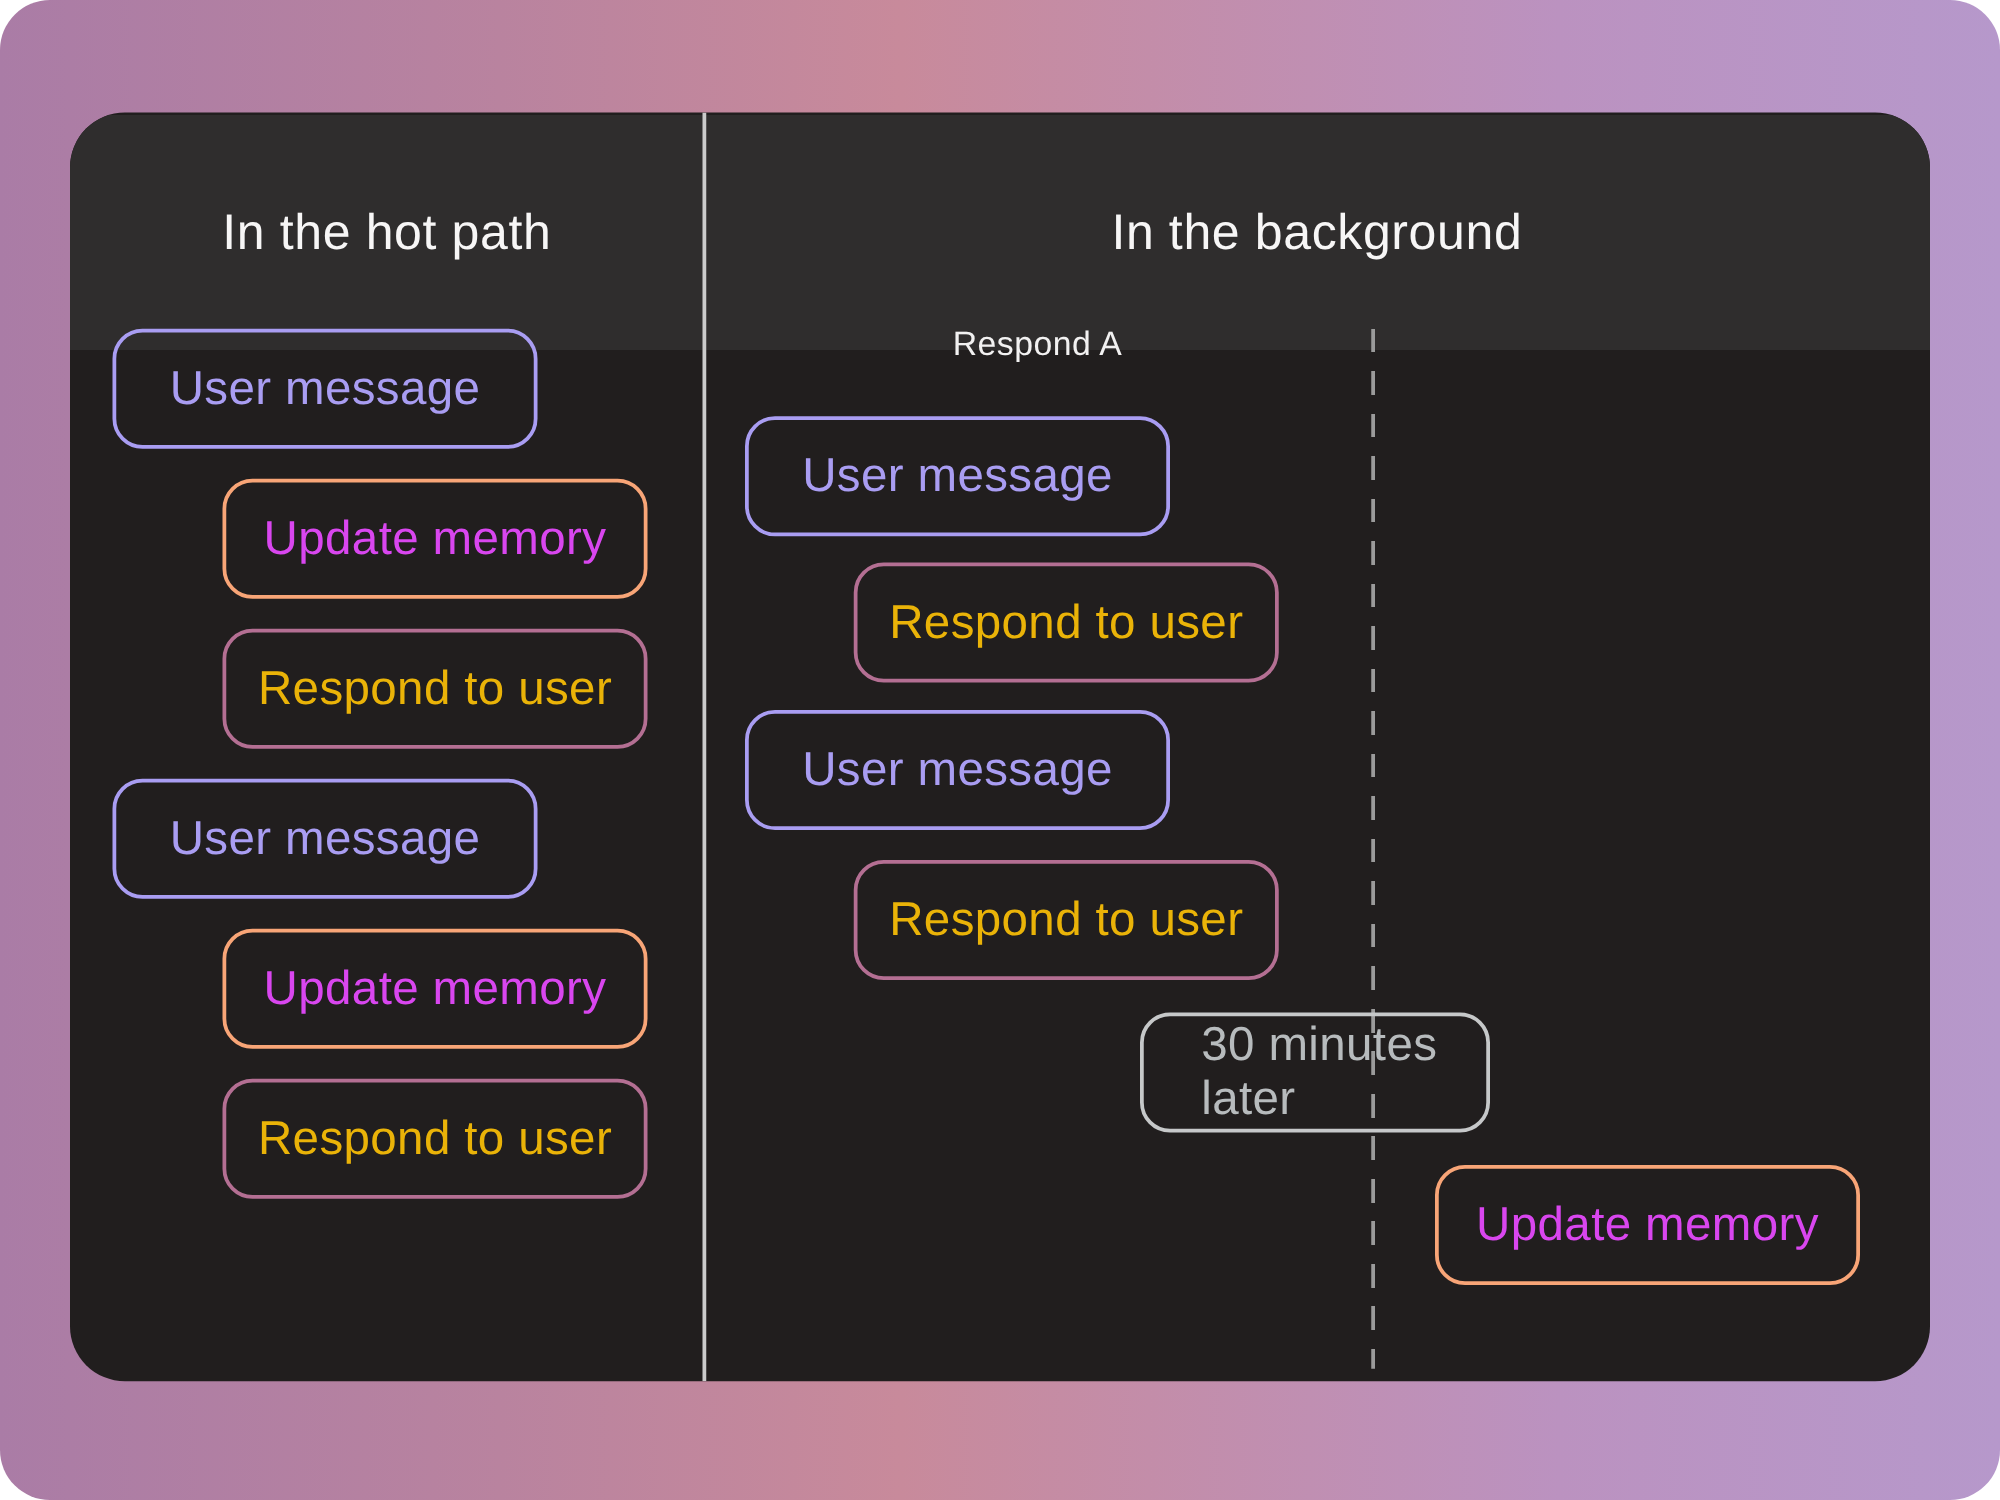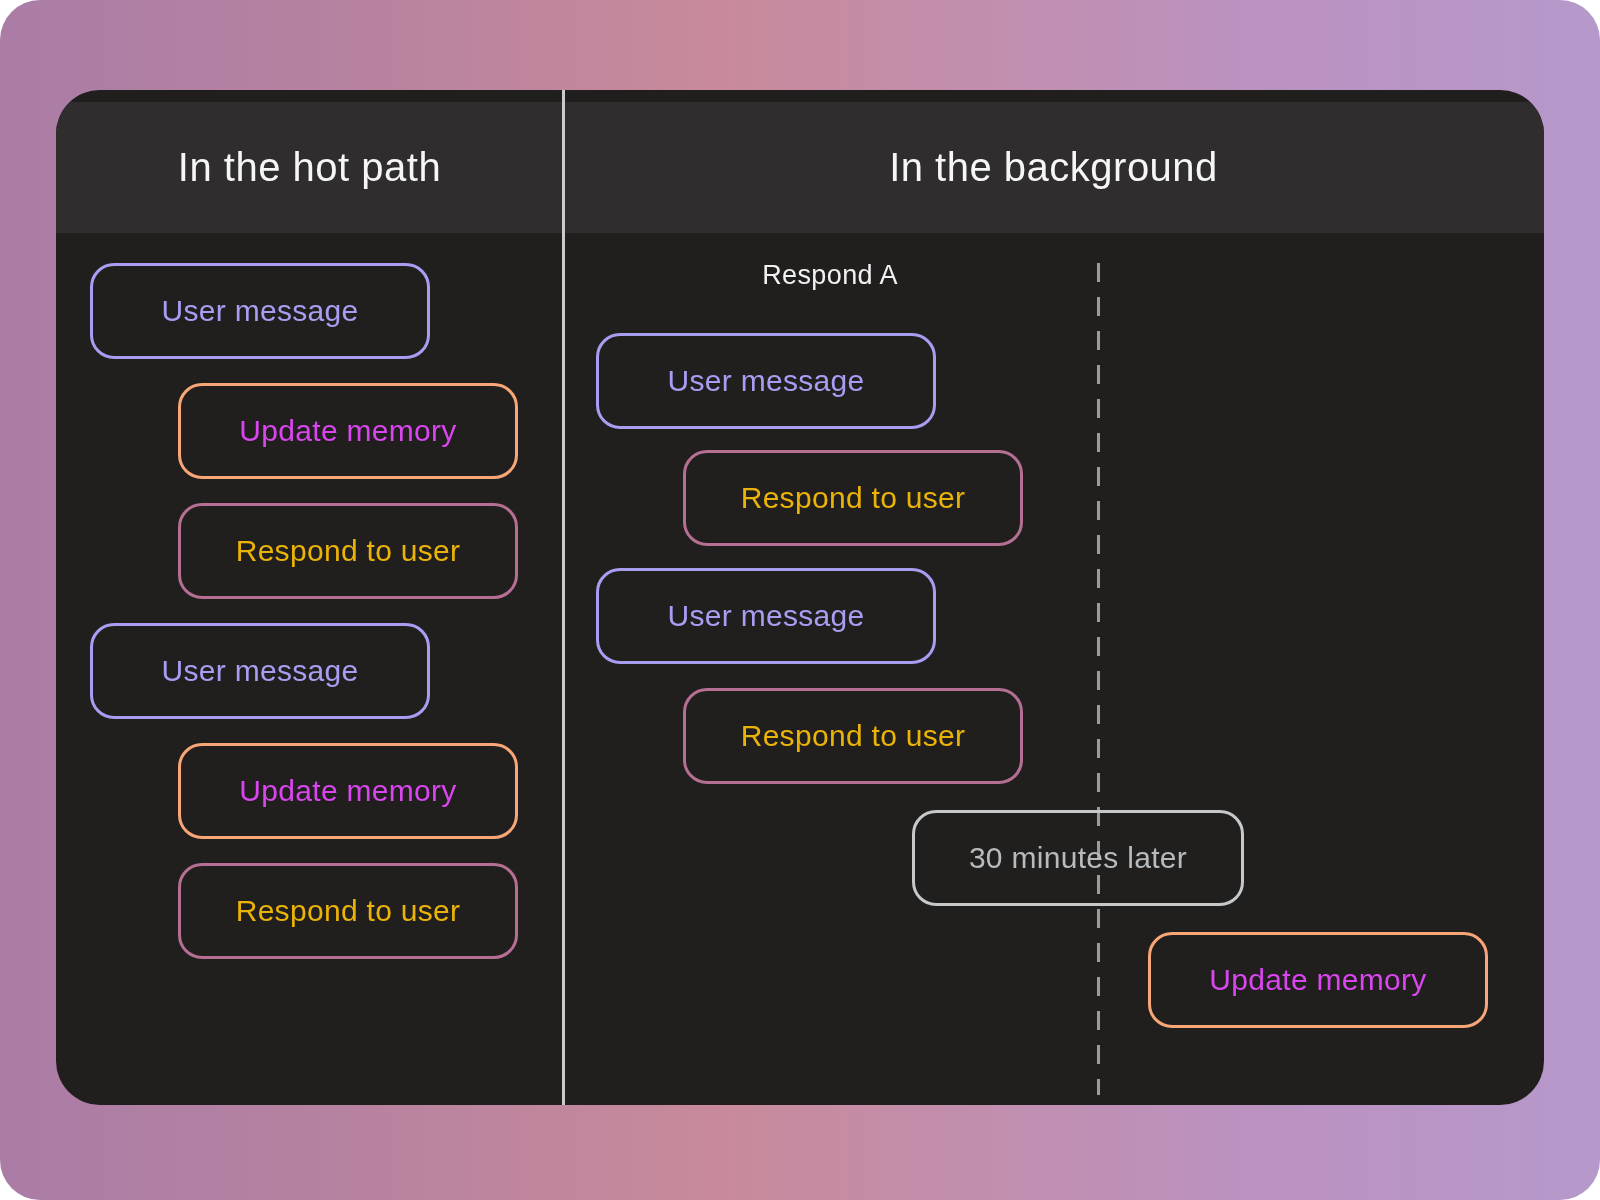--- a/index.html
+++ b/index.html
@@ -5,35 +5,35 @@
   html,body{margin:0;padding:0;background:#ffffff;}
   .canvas{
     position:relative;width:1600px;height:1200px;border-radius:40px;overflow:hidden;
     background:linear-gradient(90deg,#aa7ca6 0%,#b9839f 25%,#c88a9b 45%,#bb92c0 78%,#b698cb 100%);
     font-family:"Liberation Sans",sans-serif;
   }
   .panel{
     position:absolute;left:56px;top:90px;width:1488px;height:1015px;
     background:#211e1e;border-radius:44px;overflow:hidden;
   }
-  .header{position:absolute;left:0;top:12px;width:100%;height:131px;background:#2f2d2d;display:flex;}
+  .header{position:absolute;left:0;top:2px;width:100%;height:188px;background:#2f2d2d;display:flex;}
   .header-cell{display:flex;align-items:center;justify-content:center;color:#f7f6f6;font-size:40px;font-weight:400;letter-spacing:.5px;}
   .hc-left{width:507px;}
   .hc-right{flex:1;border-radius:32px;}
   .v-sep{position:absolute;left:506px;top:0;width:3px;height:100%;background:#cbcbcb;}
   .dash-sep{
     position:absolute;left:1041px;top:173px;width:3px;height:832px;
     background:repeating-linear-gradient(180deg,#9b9b9b 0px,#9b9b9b 19px,transparent 19px,transparent 34px);
   }
   .proc-label{position:absolute;top:170px;color:#f2f1f1;font-size:27px;text-align:center;letter-spacing:.4px;}
   .pl-a{left:507px;width:534px;}
   .pl-b{left:1041px;width:447px;}
   .box{
     position:absolute;display:flex;align-items:center;justify-content:center;
-    border:3px solid;border-radius:24px;font-size:30px;letter-spacing:.3px;
+    border:3px solid;border-radius:24px;font-size:38px;letter-spacing:.3px;
     width:340px;height:96px;box-sizing:border-box;background:transparent;
   }
   .purple{border-color:#a99df2;color:#a99df2;}
   .orange{border-color:#f8a577;color:#d946ef;}
   .rose{border-color:#b46f93;color:#eab308;}
   .gray{border-color:#c6c8c9;color:#b7bbbd;}
 </style>
 </head>
 <body>
 
@@ -55,18 +55,18 @@
     <div class="box rose" style="left:122px;top:413px;">Respond to user</div>
     <div class="box purple" style="left:34px;top:533px;">User message</div>
     <div class="box orange" style="left:122px;top:653px;">Update memory</div>
     <div class="box rose" style="left:122px;top:773px;">Respond to user</div>
 
     <div class="box purple" style="left:540px;top:243px;">User message</div>
     <div class="box rose" style="left:627px;top:360px;">Respond to user</div>
     <div class="box purple" style="left:540px;top:478px;">User message</div>
     <div class="box rose" style="left:627px;top:598px;">Respond to user</div>
 
-    <div class="box gray" style="left:856px;top:720px;width:332px;">30 minutes later</div>
+    <div class="box gray" style="left:856px;top:720px;width:280px;padding-left:46px;">30 minutes later</div>
 
     <div class="box orange" style="left:1092px;top:842px;">Update memory</div>
 
   </div>
 </div>
 
 </body></html>

